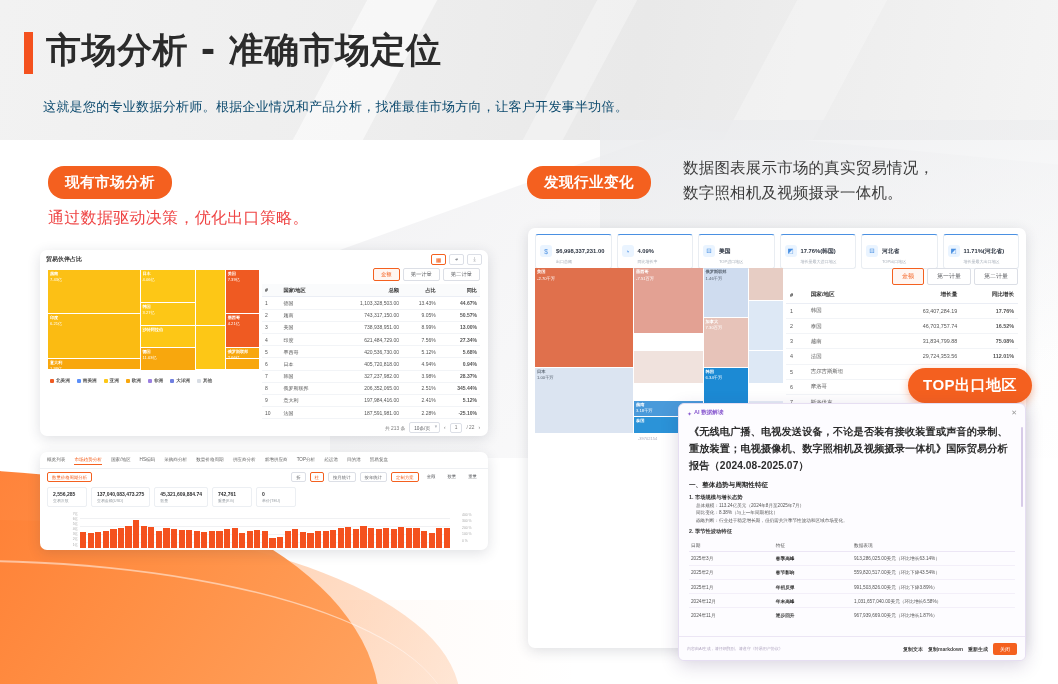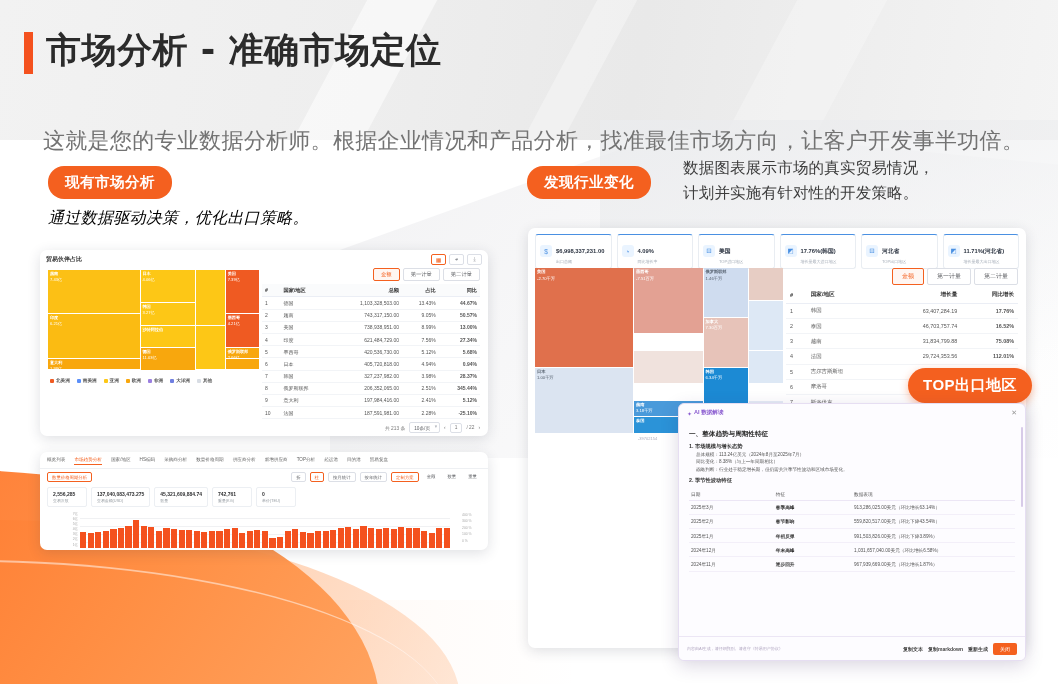--- a/index.html
+++ b/index.html
@@ -33,41 +33,41 @@
      background:linear-gradient(90deg,rgba(255,140,60,.10),rgba(255,255,255,0) 55%); }
 
   
   .header { position:absolute; left:0; top:0; width:1058px; height:140px; z-index:3; }
   .title-row { position:absolute; left:24px; top:27px; display:flex; align-items:flex-end; }
   .title-bar { width:9px; height:42px; background:#f4511e; margin-right:13px; }
   .title-main { font-size:35px; font-weight:bold; color:#2b2b2b; letter-spacing:.5px;
                 font-family:"DejaVu Sans","Liberation Sans",sans-serif; }
   .title-accent { font-size:35px; font-weight:bold; color:#f4601f; letter-spacing:.5px; margin-left:12px;
                   font-family:"DejaVu Sans","Liberation Sans",sans-serif; }
-  .subtitle { position:absolute; left:43px; top:98px; font-size:22px; color:#737373; letter-spacing:.3px;margin-top:28px; }
+  .subtitle { position:absolute; left:43px; top:98px; font-size:13px; color:#0c4a6e; letter-spacing:.3px; }
 
   .logo { position:absolute; right:10px; top:4px; display:flex; align-items:center; }
   .logo-mark { width:46px; height:46px; border-radius:50%;
      background:conic-gradient(from 200deg,#f07a1e,#d98d3a,#8c8c8c,#c9c9c9,#f07a1e);
      display:flex; align-items:center; justify-content:center; }
   .logo-mark i { width:30px; height:30px; border-radius:50%;
      background:radial-gradient(circle at 35% 30%,#fdfdfd,#9a9a9a 62%,#6e6e6e); display:block; }
   .logo-mark i::after { content:""; display:block; width:13px; height:13px; margin:8px 0 0 8px;
      border-radius:50%; background:#f4f4f4; }
   .logo-txt { margin-left:6px; line-height:1; }
   .logo-top { font-size:19px; font-weight:bold; letter-spacing:-.3px; }
   .logo-top .b { color:#4a4a4a; } .logo-top .o { color:#f07a1e; }
   .logo-top sup { font-size:8px; color:#8a8a8a; vertical-align:super; }
   .logo-bot { font-size:15px; font-weight:bold; color:#f07a1e; letter-spacing:2px; margin-top:2px; }
 
   
   .pill { display:inline-block; background:#f4601f; color:#fff; font-size:14.5px; font-weight:bold;
           padding:7px 17px; border-radius:16px; letter-spacing:.5px; }
   .left-intro { position:absolute; left:48px; top:166px; z-index:3; }
-  .left-desc { position:absolute; left:48px; top:208px; z-index:3; font-size:16px; color:#000000; letter-spacing:.3px;font-style:italic; }
+  .left-desc { position:absolute; left:48px; top:208px; z-index:3; font-size:16px; color:#ef4444; letter-spacing:.3px; }
   .right-intro { position:absolute; left:527px; top:166px; z-index:3;text-align:right; }
   .right-desc { position:absolute; left:683px; top:155px; z-index:3; font-size:15.5px; color:#3d3d3d;
                 line-height:25px; letter-spacing:.2px; }
 
   
   .shot { position:absolute; background:#fff; border-radius:7px;
           box-shadow:0 3px 13px rgba(40,50,70,.15); overflow:hidden; z-index:2; }
 
   
   .shotA { left:40px; top:250px; width:448px; height:186px; }
@@ -208,21 +208,21 @@
 <div class="left-intro">
   <span class="pill">现有市场分析</span>
 </div>
 <div class="left-desc">通过数据驱动决策，优化出口策略。</div>
 
 <div class="right-intro">
   <span class="pill">发现行业变化</span>
 </div>
 <div class="right-desc">
   <div>数据图表展示市场的真实贸易情况，</div>
-  <div>计划并实施有针对性的开发策略。</div>
+  <div>数字照相机及视频摄录一体机。</div>
 </div>
 
 <div class="shot shotA">
   <div class="shotA-head">
     <div class="shotA-title">贸易伙伴占比</div>
     <div class="mini-btns">
       <div class="mini-btn on">▦</div>
       <div class="mini-btn">◕</div>
       <div class="mini-btn">⤓</div>
     </div>
@@ -682,20 +682,21 @@
 <div class="ai-btn">TOP出口地区</div>
 
 <div class="ai-panel">
   <div class="ai-head">
     <span style="color:#8a5bd0;font-size:6px;margin-right:2px;">✦</span>
     <span class="ai-head-t">AI 数据解读</span>
     <span class="ai-close">✕</span>
   </div>
   <div class="ai-body">
     <div class="ai-scroll"></div>
+    <div class="ai-h1">《无线电广播、电视发送设备，不论是否装有接收装置或声音的录制、重放装置；电视摄像机、数字照相机及视频摄录一体机》国际贸易分析报告（2024.08-2025.07）</div>
     <div class="ai-h2">一、整体趋势与周期性特征</div>
     <div class="ai-h3">1. 市场规模与增长态势</div>
     <div class="ai-li">总体规模：113.24亿美元（2024年8月至2025年7月）</div>
     <div class="ai-li">同比变化：8.38%（与上一年同期相比）</div>
     <div class="ai-li">战略判断：行业处于稳定增长期，但仍需关注季节性波动和区域市场变化。</div>
     <div class="ai-h3" style="margin-top:5px">2. 季节性波动特征</div>
     <table class="aitbl">
       <thead>
           <tr>
         <th style="width:26%">日期</th>

